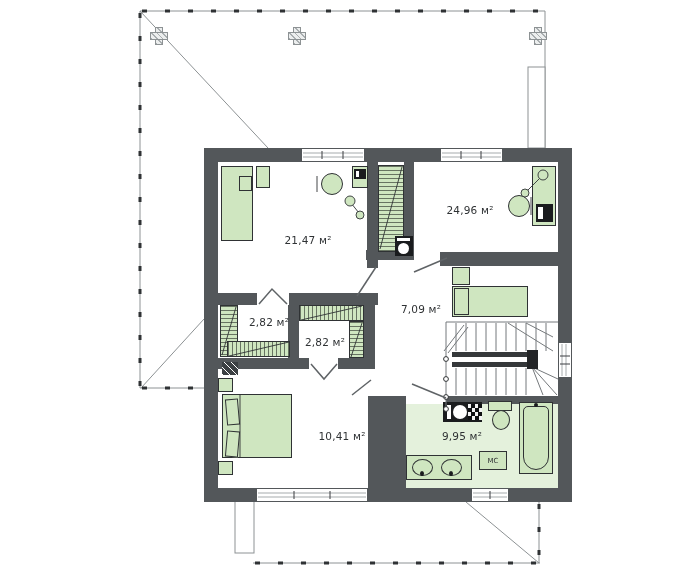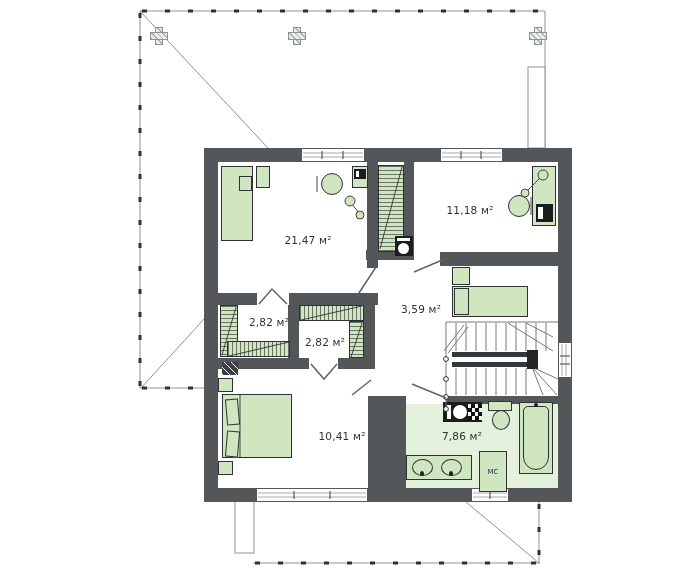--- a/index.html
+++ b/index.html
@@ -133,21 +133,21 @@
   <div class="furn" style="left:488px;top:401px;width:24px;height:10px"></div>
   <div class="furn round" style="left:492px;top:410px;width:18px;height:20px"></div>
   <div class="furn" style="left:519px;top:402px;width:34px;height:72px"></div>
   <div class="tubinner" style="left:523px;top:406px;width:26px;height:64px"></div>
   <div class="blackbox round" style="left:534px;top:403px;width:4px;height:4px"></div>
   <div class="furn" style="left:406px;top:455px;width:66px;height:25px"></div>
   <div class="furn round" style="left:412px;top:459px;width:21px;height:17px"></div>
   <div class="furn round" style="left:441px;top:459px;width:21px;height:17px"></div>
   <div class="blackbox round" style="left:420px;top:471px;width:4px;height:5px"></div>
   <div class="blackbox round" style="left:449px;top:471px;width:4px;height:5px"></div>
-  <div class="furn mc" style="left:479px;top:451px;width:28px;height:41px">МС</div>
+  <div class="furn mc" style="left:479px;top:451px;width:28px;height:19px">МС</div>
 
   <svg class="svglayer" width="700" height="575">
 
     <g stroke="#75797c" stroke-width="1" fill="none">
       <line x1="446" y1="322" x2="558" y2="322"></line>
       <line x1="456" y1="323" x2="456" y2="351"></line>
         <line x1="466" y1="323" x2="466" y2="351"></line>
       <line x1="476" y1="323" x2="476" y2="351"></line>
         <line x1="486" y1="323" x2="486" y2="351"></line>
       <line x1="496" y1="323" x2="496" y2="351"></line>
@@ -226,20 +226,20 @@
       <line x1="351" y1="203" x2="359" y2="213"></line>
       <circle cx="350" cy="201" r="5" fill="#cfe6c0"></circle>
       <circle cx="360" cy="215" r="4" fill="#cfe6c0"></circle>
       <line x1="541" y1="177" x2="527" y2="191"></line>
       <circle cx="543" cy="175" r="5" fill="#cfe6c0"></circle>
       <circle cx="525" cy="193" r="4" fill="#cfe6c0"></circle>
     </g>
   </svg>
 
   <div class="label" style="left:260px;top:234px;width:96px">21,47 м²</div>
-  <div class="label" style="left:422px;top:204px;width:96px">11,18 м²</div>
-  <div class="label" style="left:383px;top:303px;width:76px">3,59 м²</div>
+  <div class="label" style="left:422px;top:204px;width:96px">24,96 м²</div>
+  <div class="label" style="left:383px;top:303px;width:76px">7,09 м²</div>
   <div class="label" style="left:231px;top:316px;width:76px">2,82 м²</div>
   <div class="label" style="left:287px;top:336px;width:76px">2,82 м²</div>
   <div class="label" style="left:294px;top:430px;width:96px">10,41 м²</div>
-  <div class="label" style="left:414px;top:430px;width:96px">7,86 м²</div>
+  <div class="label" style="left:414px;top:430px;width:96px">9,95 м²</div>
 
 </div>
 
 </body></html>

